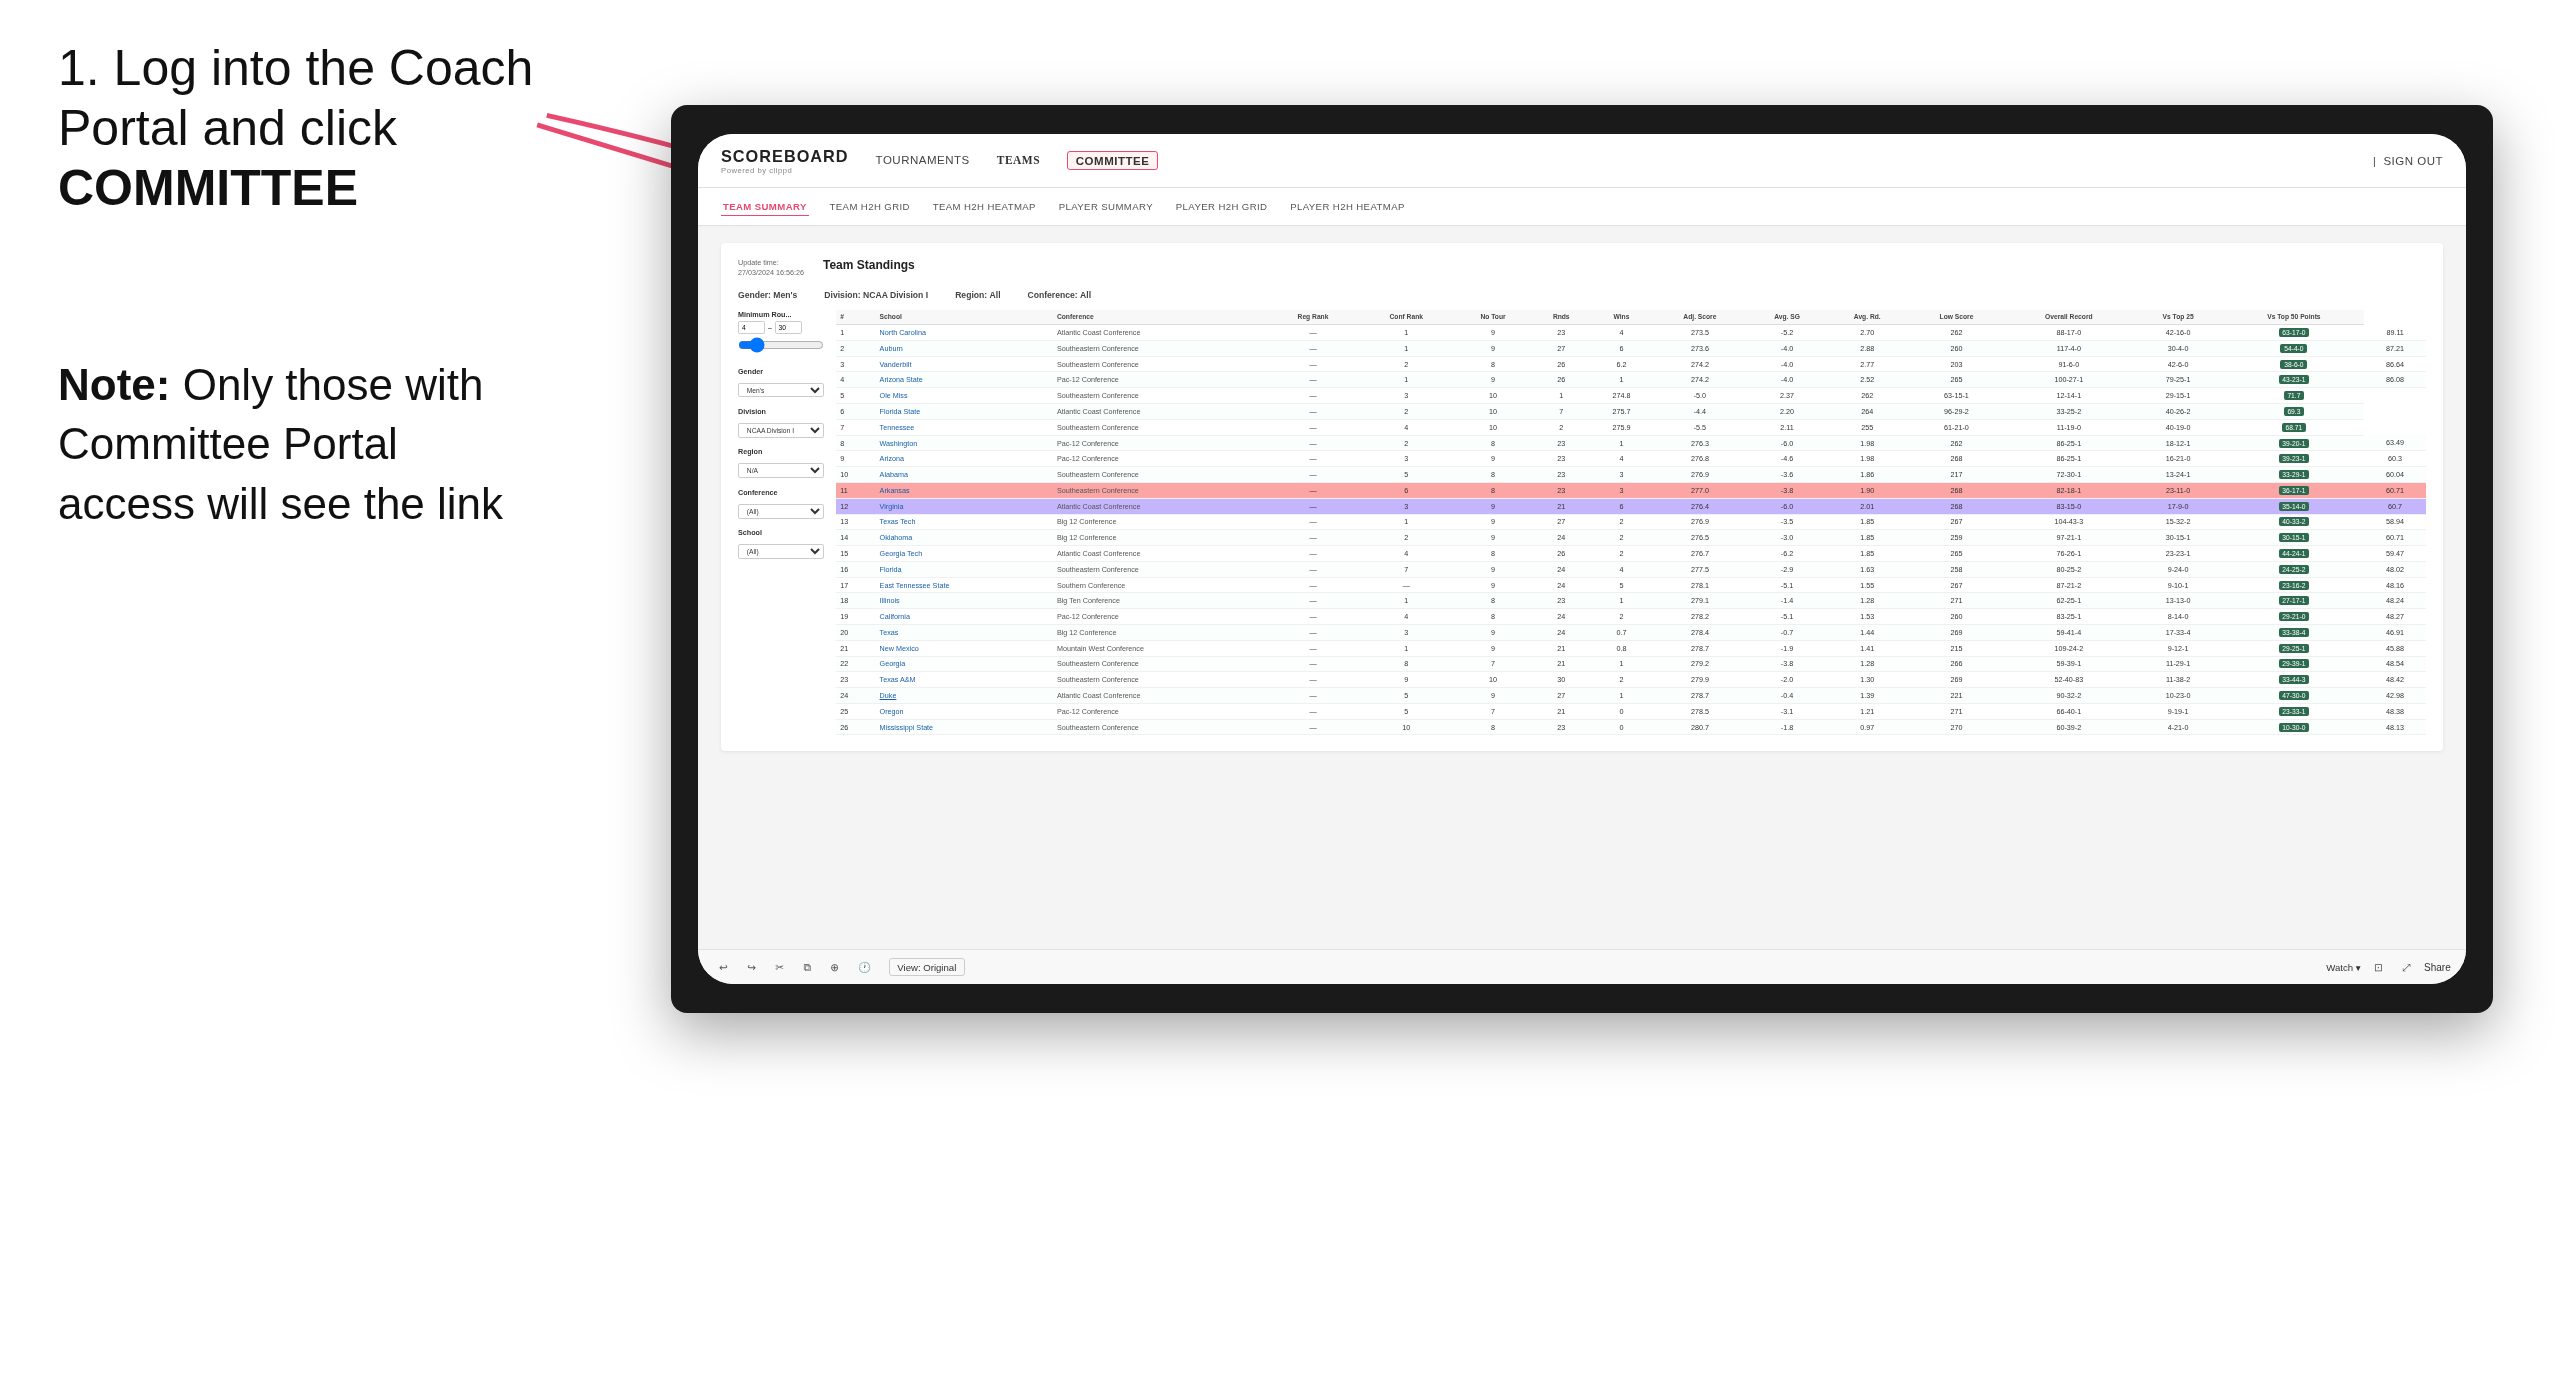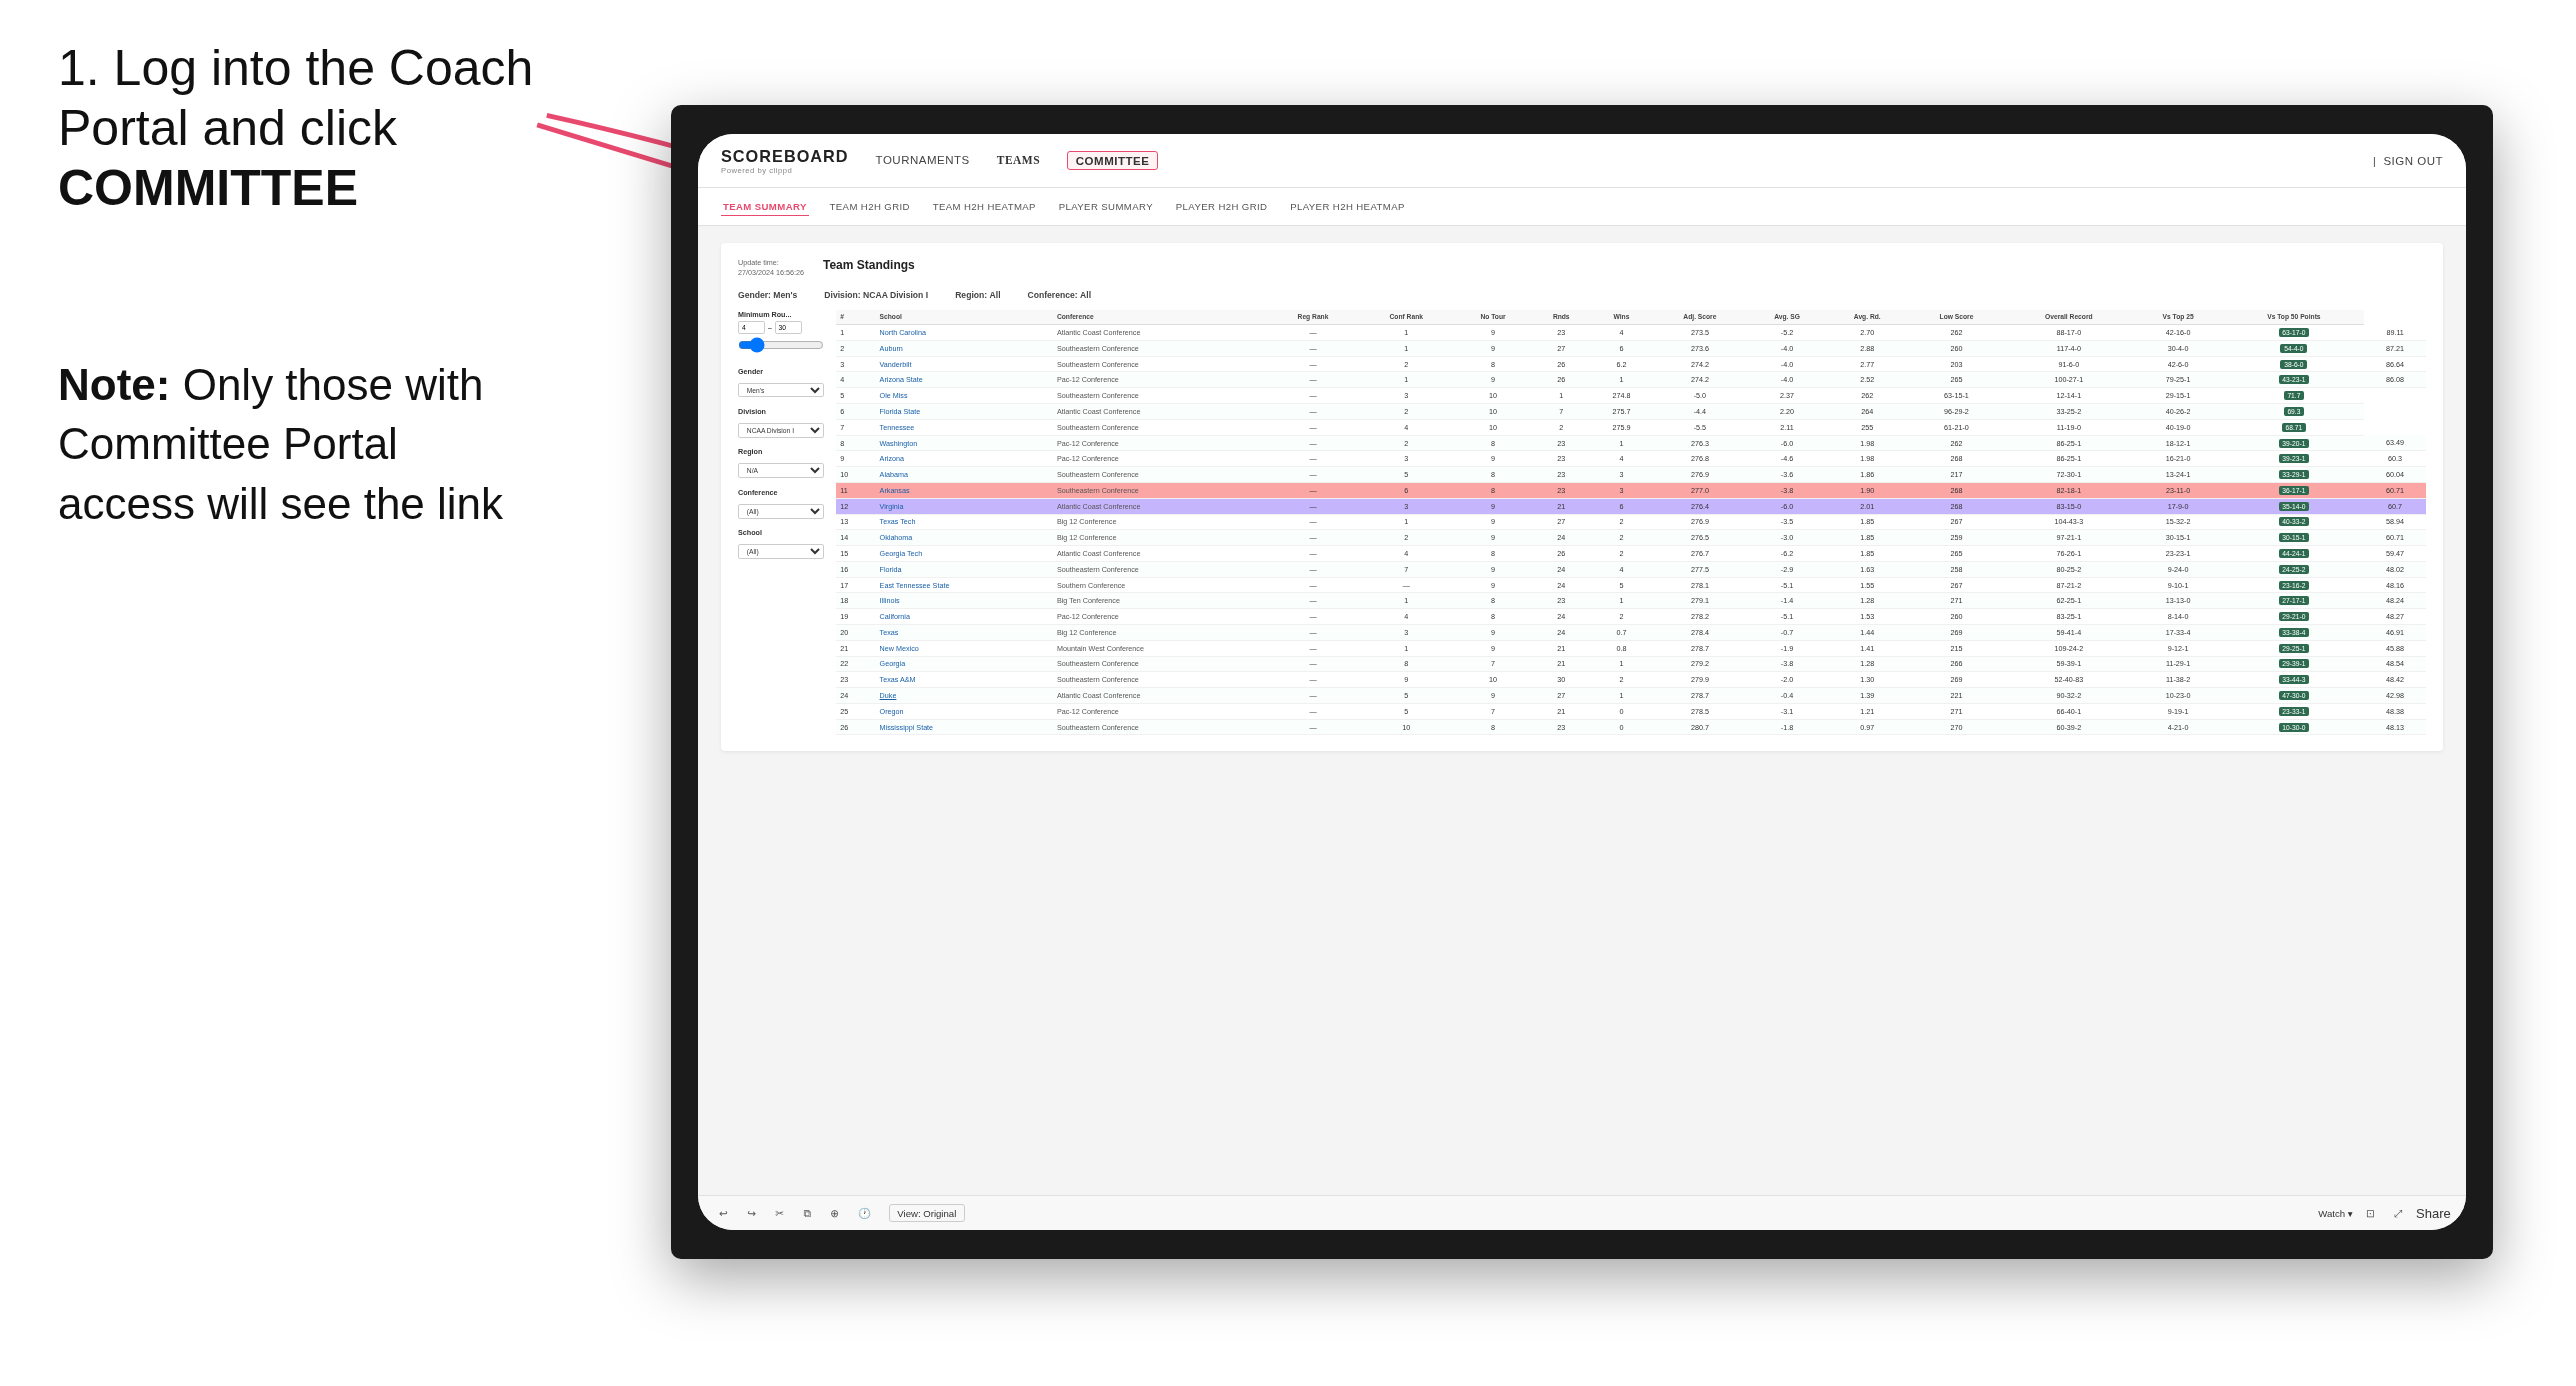--- a/index.html
+++ b/index.html
@@ -52,23 +52,23 @@
       height: 192px;
       pointer-events: none;
     }
 
     
     .tablet-frame {
       position: absolute;
       top: 105px;
       left: 671px;
       width: 1822px;
-      height: 1154px;
+      height: 908px;
       background: #1a1a1a;
-      border-radius: 10px;
+      border-radius: 16px;
       box-shadow: 0 19px 58px rgba(0,0,0,0.35);
       padding: 29px 27px;
     }
     .tablet-screen {
       width: 100%;
       height: 100%;
       background: #f0f0f0;
       border-radius: 35px;
       overflow: hidden;
       display: flex;
@@ -320,21 +320,21 @@
       display: flex;
       gap: 7.7px;
       align-items: center;
     }
     .toolbar-watch {
       font-size: 9.6px;
       color: #333;
       cursor: pointer;
     }
     .toolbar-share {
-      font-size: 13px;
+      font-size: 10px;
       color: #333;
       cursor: pointer;
     }
   </style>
 </head>
 <body>
 
 <div class="instruction-area">
   <div class="step-title">
     <span>1.</span>

